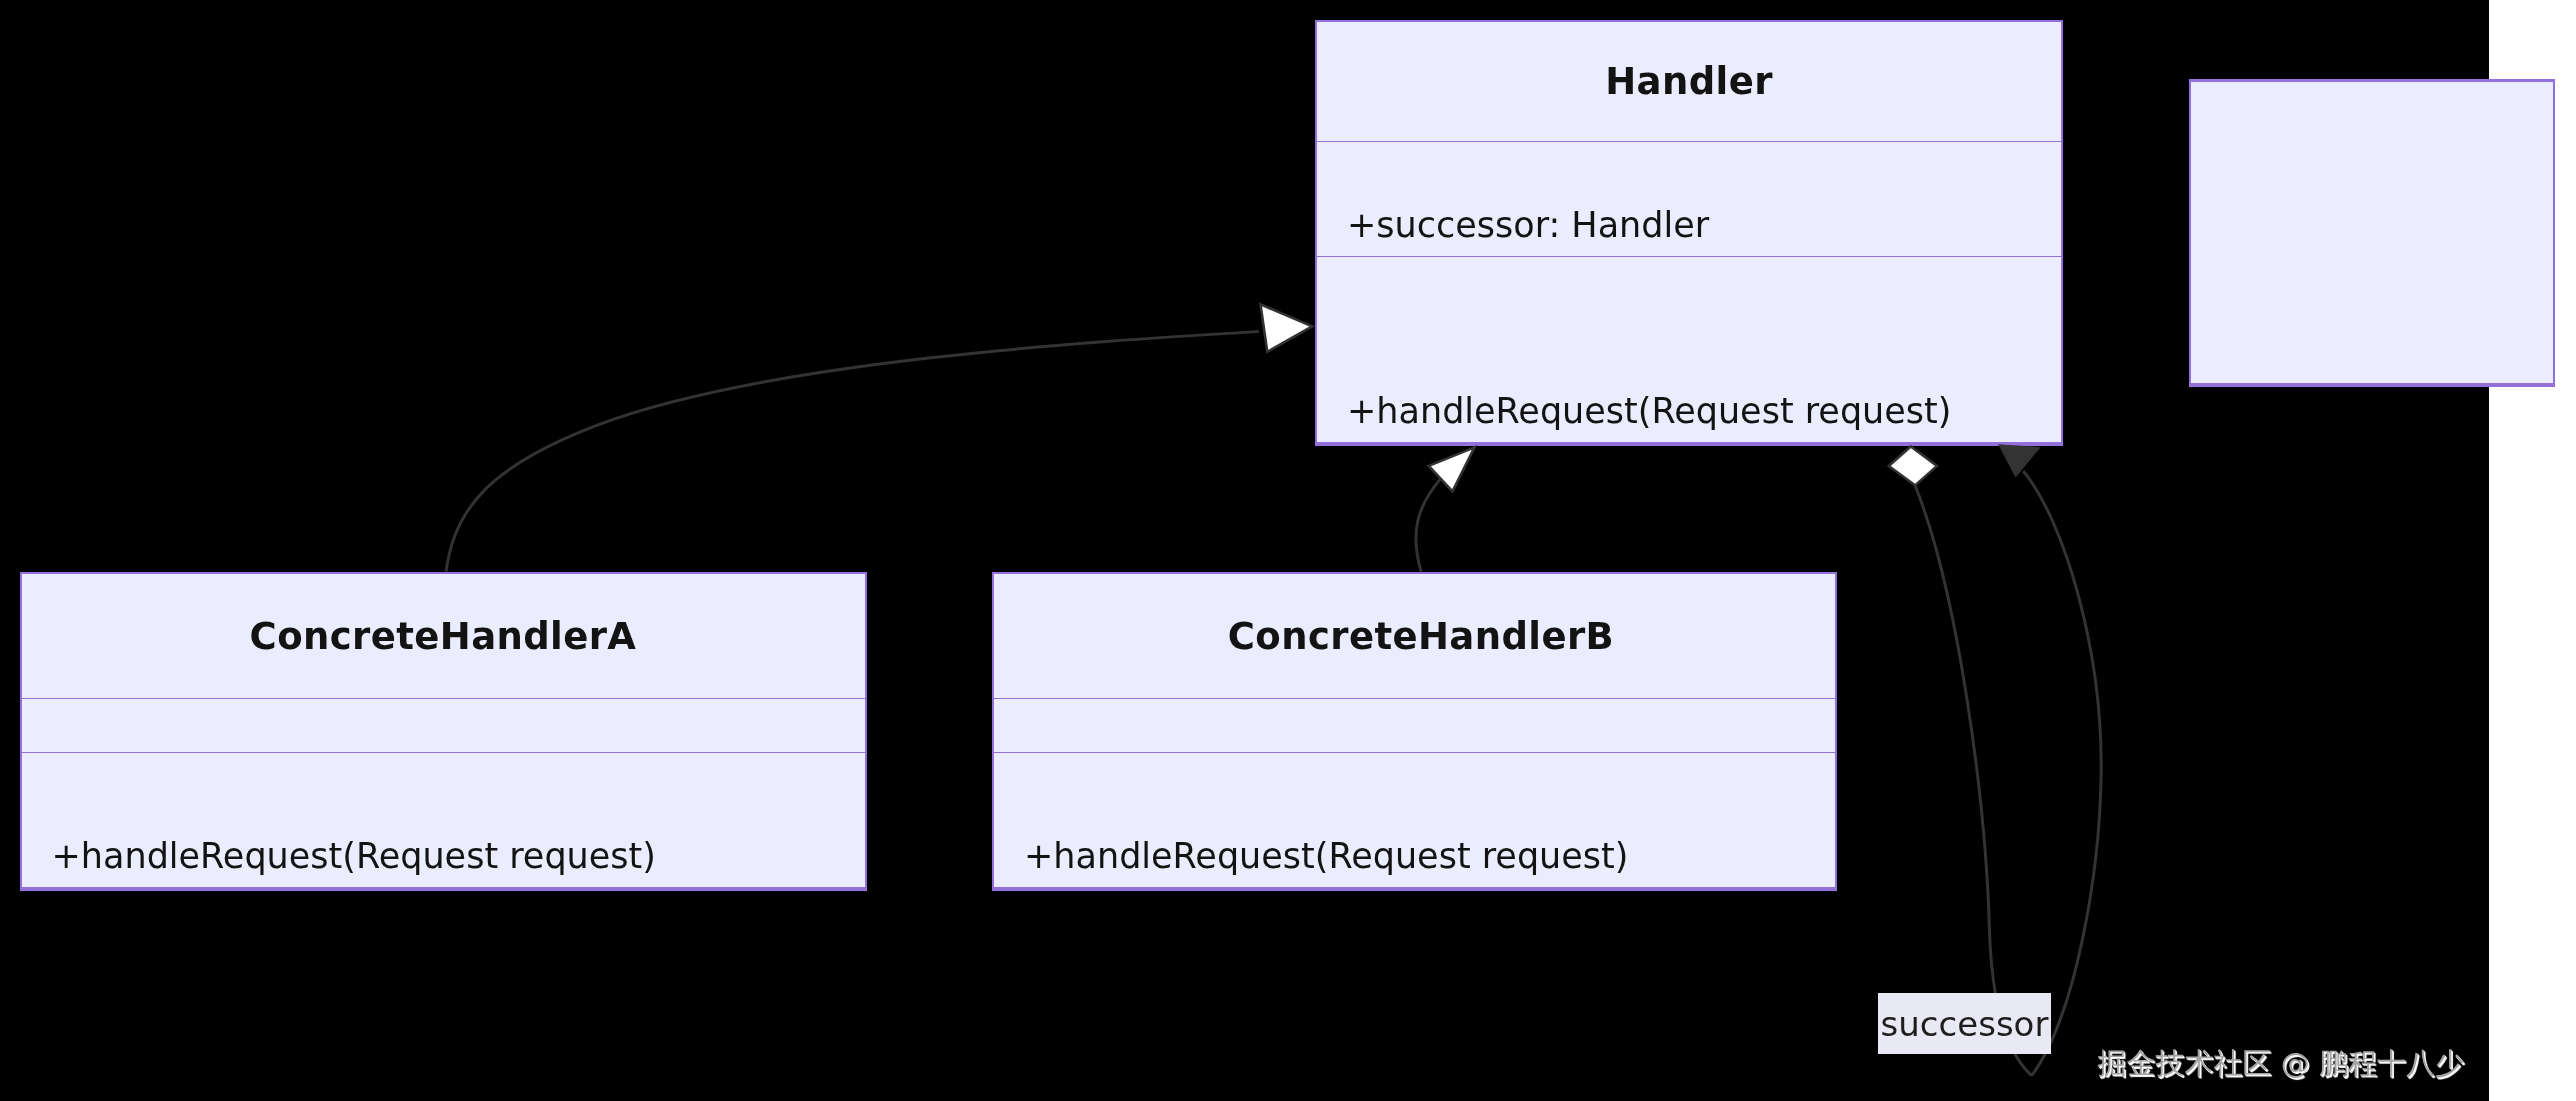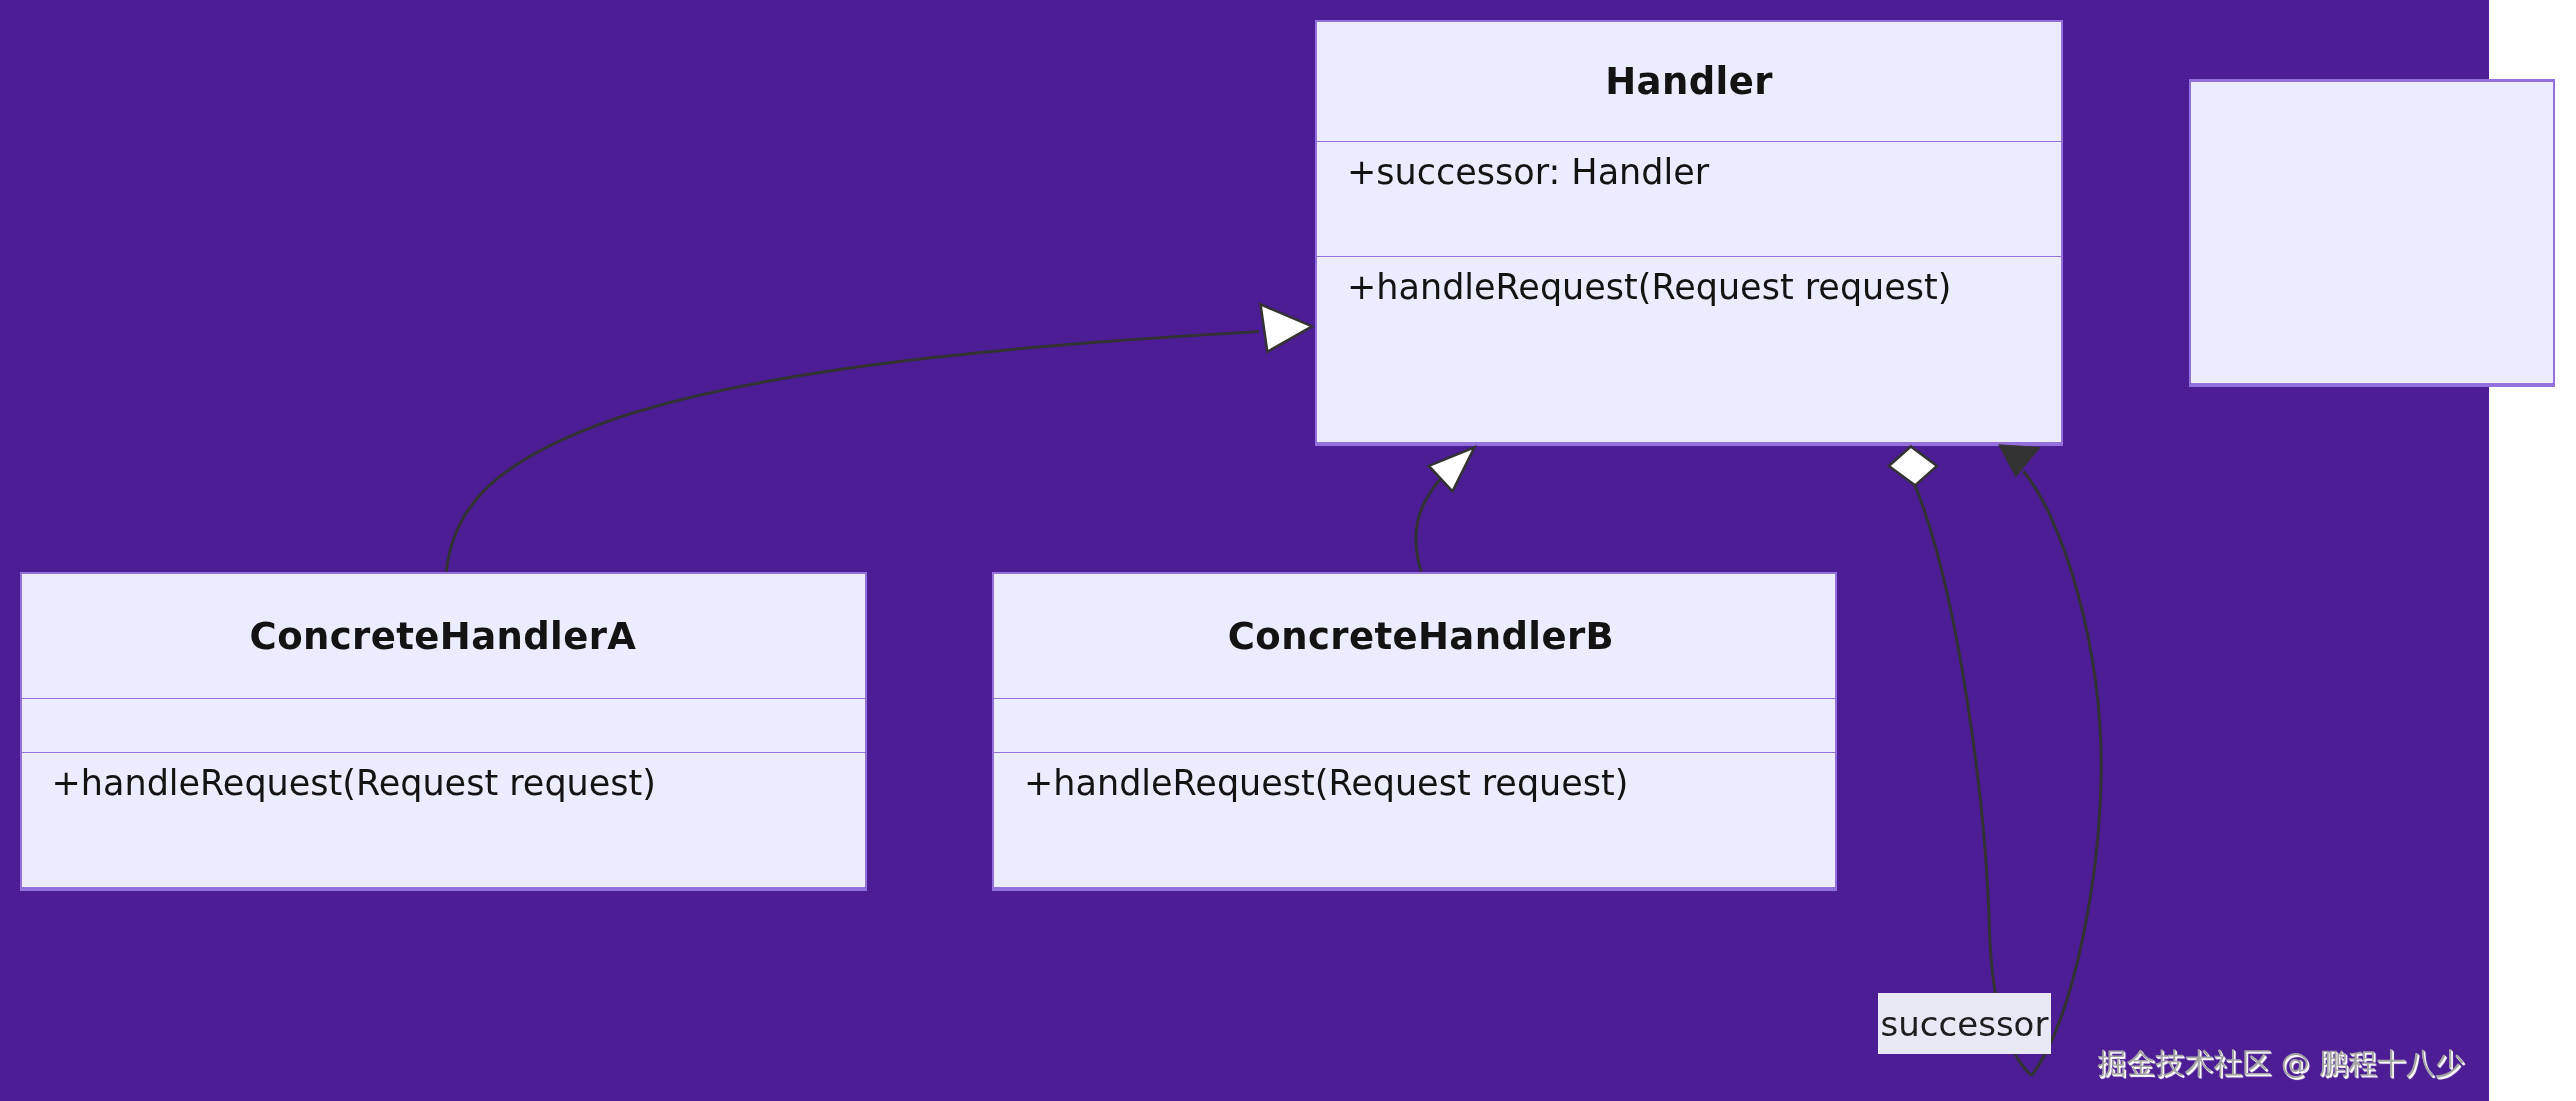--- a/index.html
+++ b/index.html
@@ -8,21 +8,21 @@
     background: #ffffff;
     width: 2576px;
     height: 1101px;
     overflow: hidden;
     font-family: "DejaVu Sans", "Liberation Sans", sans-serif;
   }
   #canvas {
     position: relative;
     width: 2489px;
     height: 1101px;
-    background: #4c1d95;
+    background: #000000;
   }
   
   .class-box {
     position: absolute;
     box-sizing: border-box;
     background: #ECECFF;
     border: 2.5px solid #9370DB;
     border-bottom-width: 4.2px;
     color: #131313;
     display: flex;
@@ -36,21 +36,21 @@
     justify-content: center;
     font-weight: bold;
     font-size: 37px;
     letter-spacing: 0.4px;
   }
   .compartment {
     box-sizing: border-box;
     border-top: 1.7px solid #9370DB;
     display: flex;
     flex-direction: column;
-    justify-content: flex-start;
+    justify-content: flex-end;
     padding-left: 30px;
     font-size: 35px;
   }
   .compartment .member-line {
     line-height: 61px;
     white-space: nowrap;
   }
   
   #box-handler  { left: 1315px; top: 19.5px;  width: 748px;  height: 426px; }
   #box-handler  .class-title { height: 119px; }

